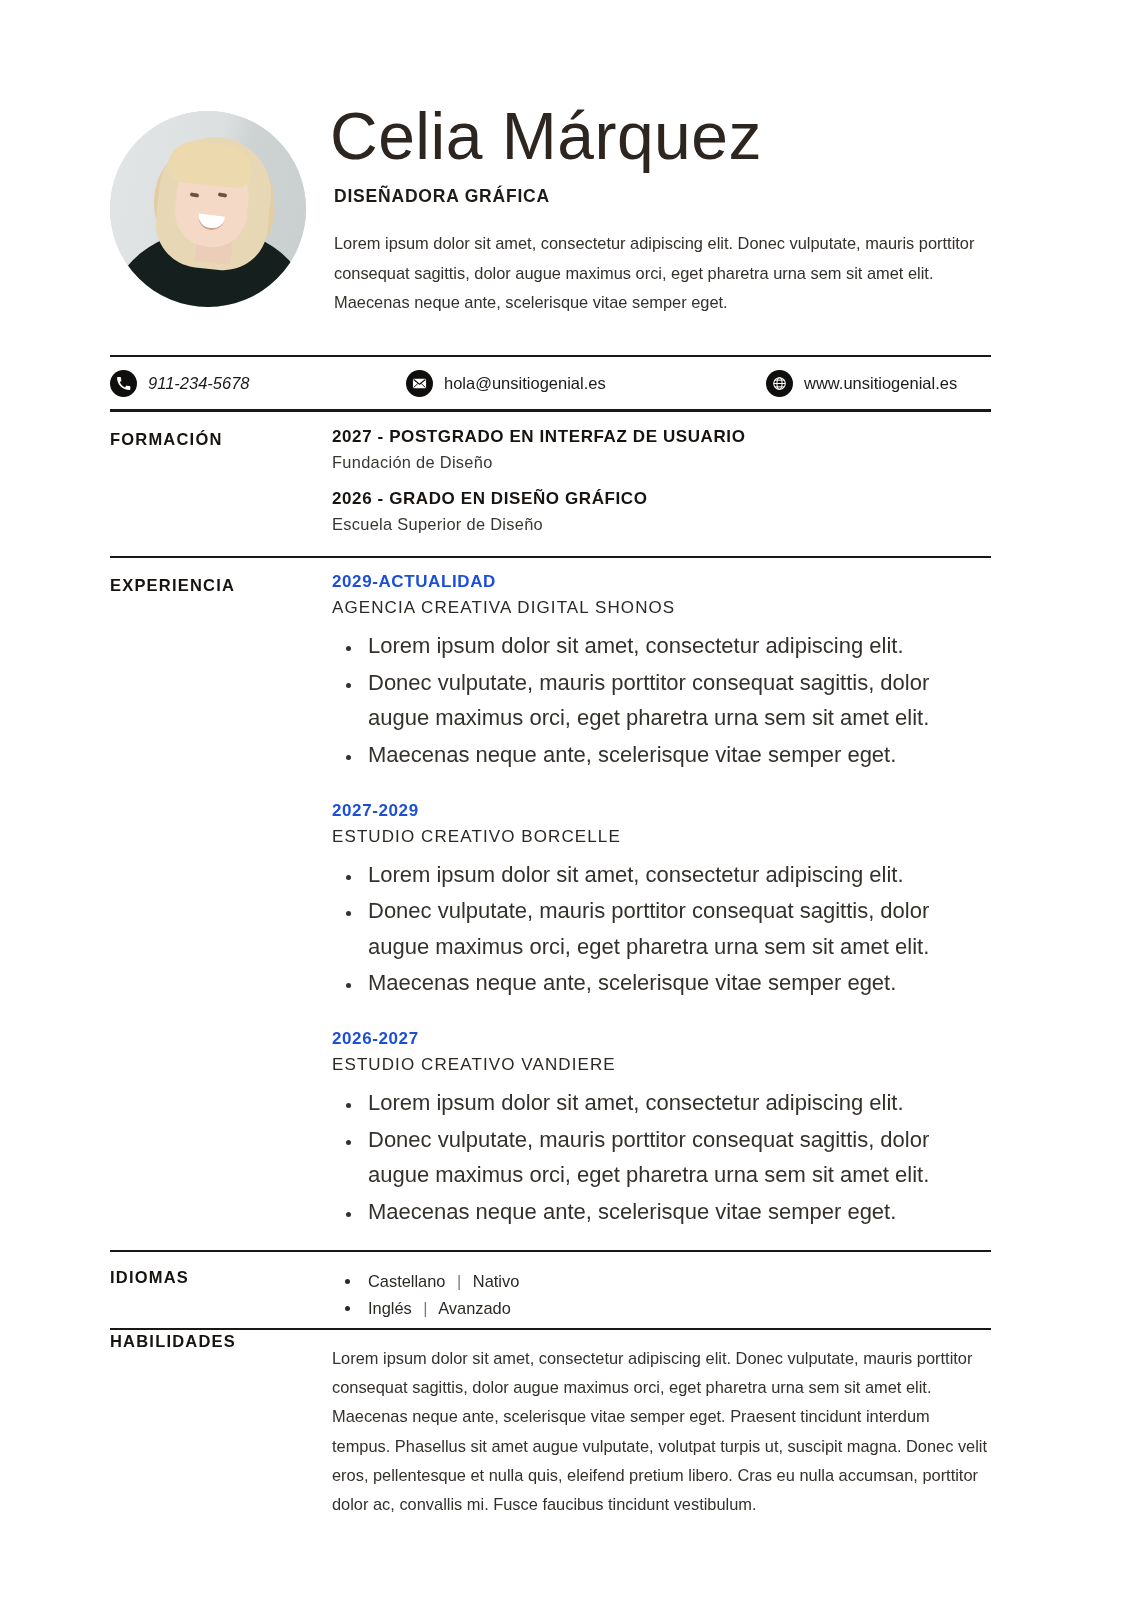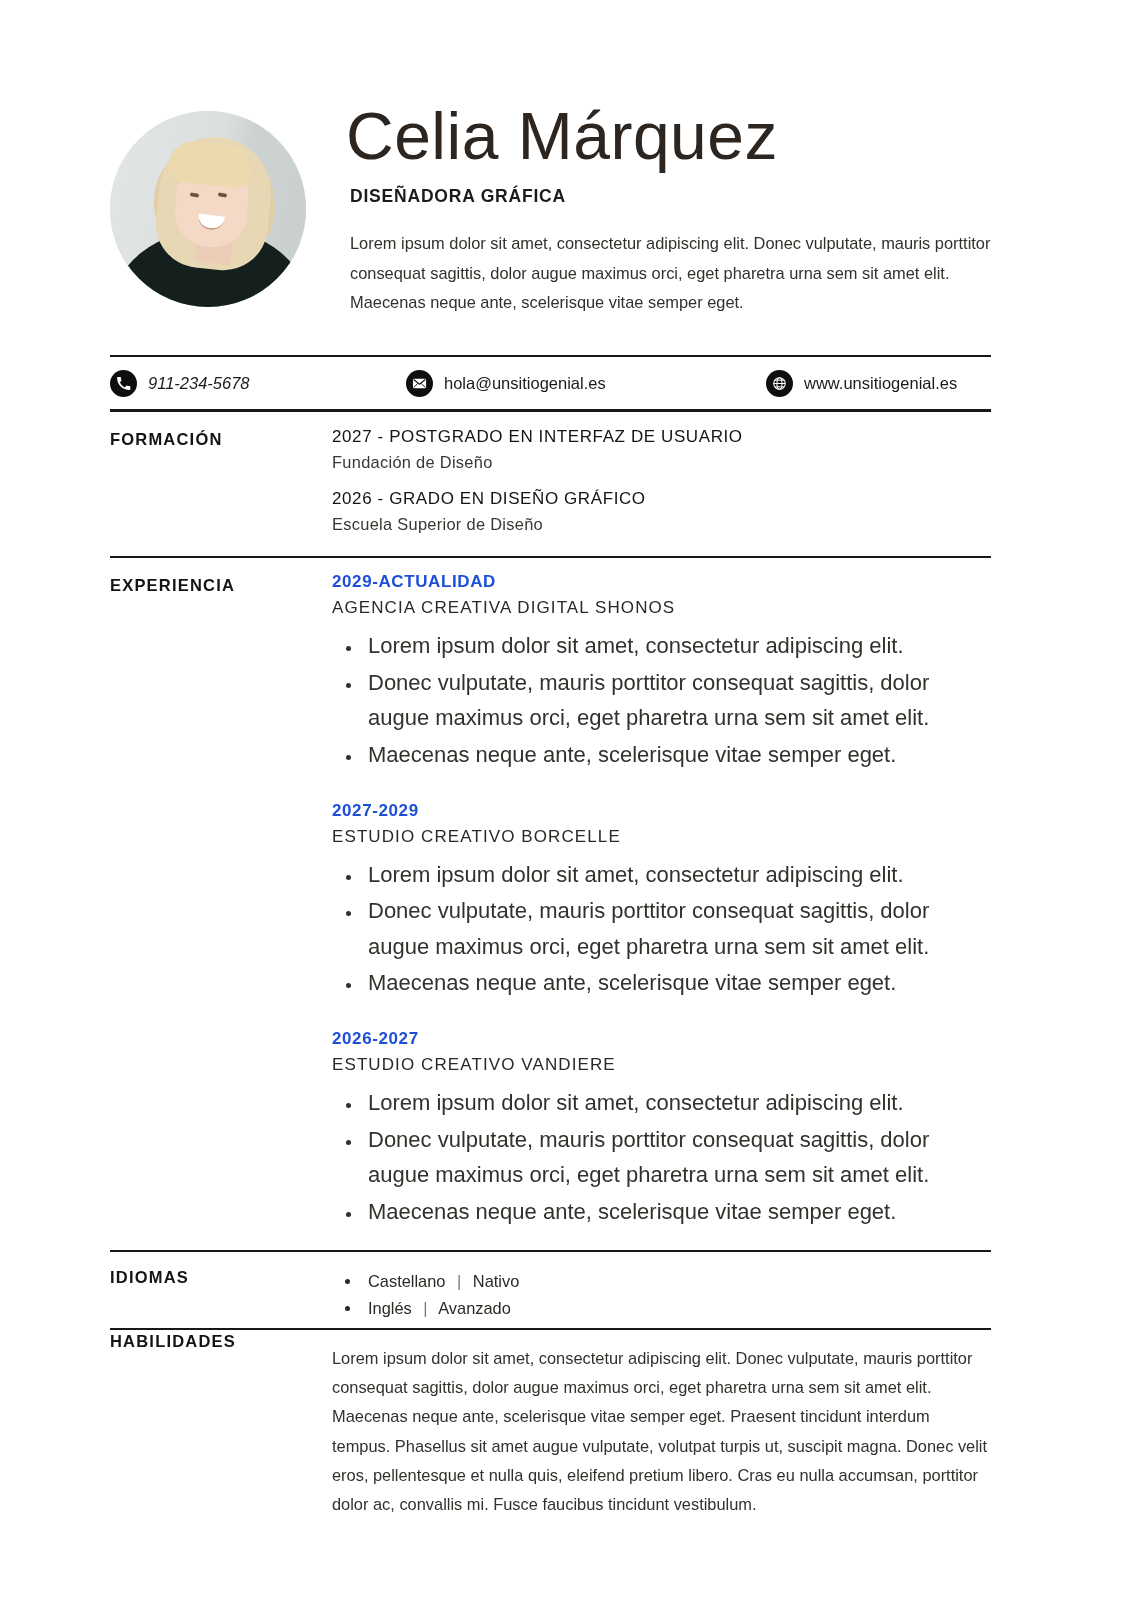--- a/index.html
+++ b/index.html
@@ -105,21 +105,21 @@
   }
   .ph-neck {
     position: absolute;
     width: 36px; height: 30px;
     left: 86px; top: 122px;
     background: #eccdb7;
     transform: rotate(6deg);
   }
 
   .header-text {
-    margin-left: 44px;
+    margin-left: 28px;
     flex: 1 1 auto;
     min-width: 0;
   }
   .name {
     font-size: 66px;
     line-height: 1.02;
     font-weight: 300;
     letter-spacing: 0.5px;
     color: #2d2520;
     margin: 0 0 0 -4px;
@@ -198,21 +198,21 @@
     flex: 1 1 auto;
     min-width: 0;
     padding-top: 16px;
     padding-bottom: 16px;
   }
 
   .edu-entry { margin-bottom: 16px; }
   .edu-entry:last-child { margin-bottom: 4px; }
   .edu-title {
     font-size: 17px;
-    font-weight: normal;
+    font-weight: bold;
     letter-spacing: 0.6px;
     color: #161310;
     line-height: 1.3;
   }
   .edu-school {
     font-size: 16.4px;
     color: #3a3631;
     letter-spacing: 0.3px;
     margin-top: 5px;
   }

